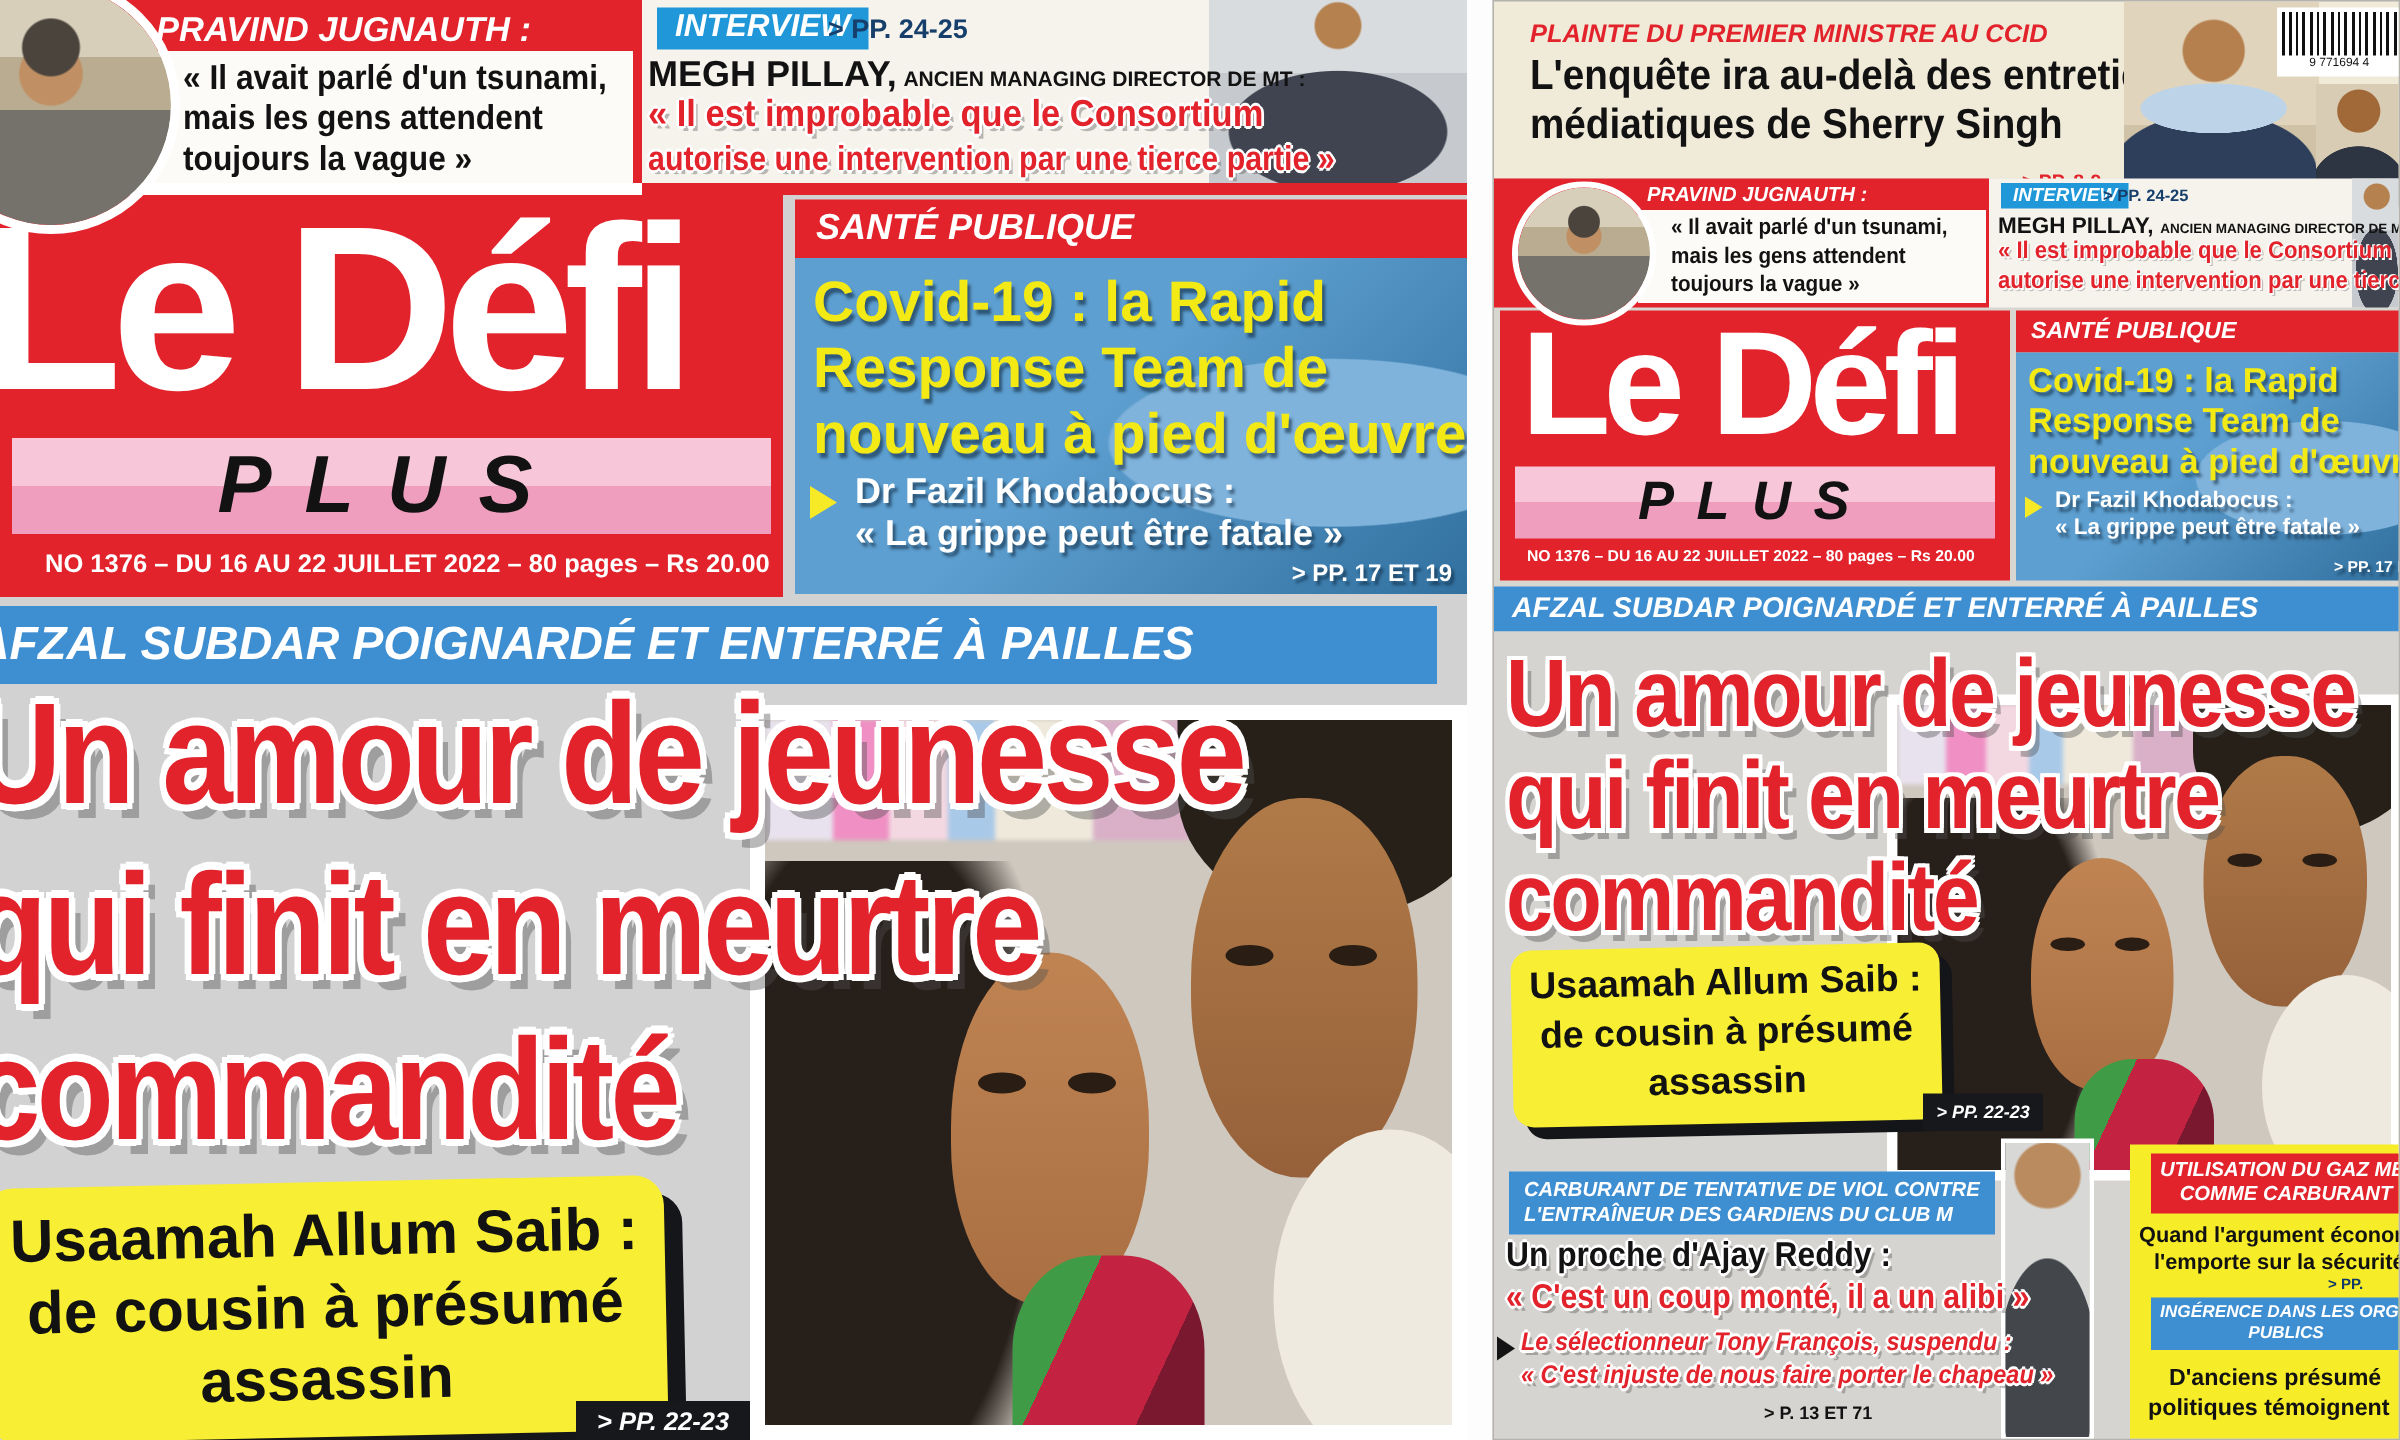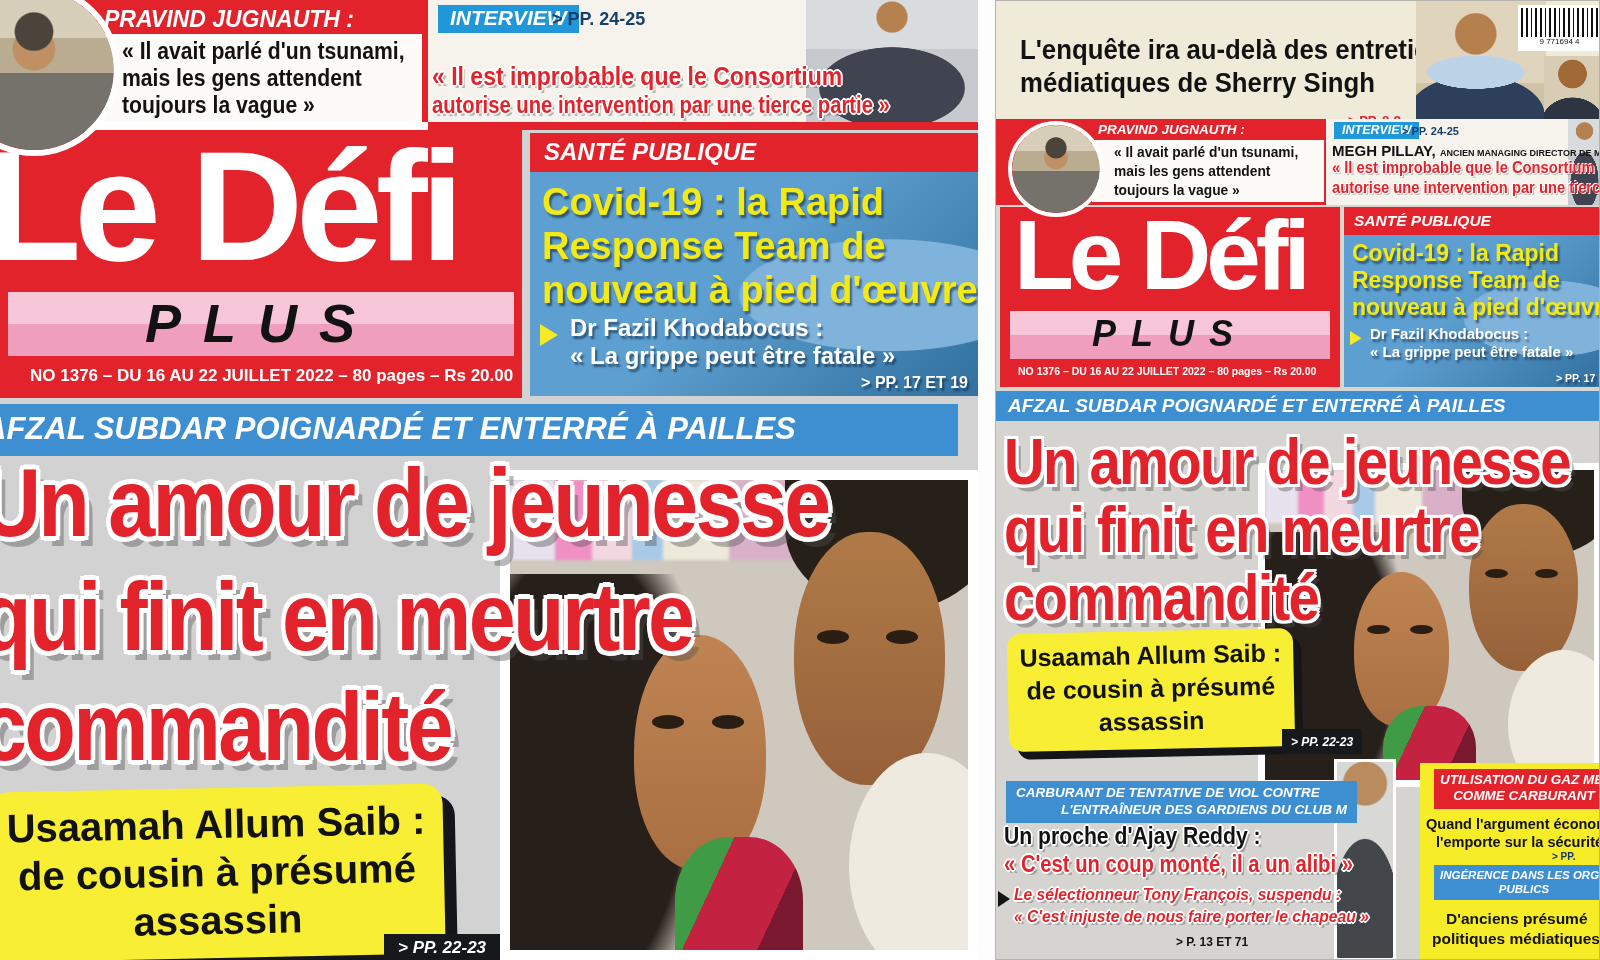--- a/index.html
+++ b/index.html
@@ -90,20 +90,24 @@
       <div class="black b nw cx92" style="font-size:23px; line-height:27px;">« Il avait parlé d'un tsunami,</div>
       <div class="black b nw cx92" style="font-size:23px; line-height:27px;">mais les gens attendent</div>
       <div class="black b nw cx92" style="font-size:23px; line-height:27px;">toujours la vague »</div>
     </div>
     <div class="abs" style="left:-52px; top:-16px; width:172px; height:172px; border:6px solid #fff; border-radius:50%; overflow:hidden; z-index:3;">
       <div class="photo-pravind"></div>
     </div>
 
     <div class="abs white b i nw" style="left:438px; top:5px; background:#1f97d8; padding:1px 12px 3px; font-size:21px;">INTERVIEW</div>
     <div class="abs navy b nw" style="left:552px; top:9px; font-size:18px;">&gt; PP. 24-25</div>
+    <div class="abs nw" style="left:432px; top:36px; z-index:2;">
+      <span class="black b" style="font-size:24px;">MEGH PILLAY,</span>
+      <span class="black b" style="font-size:14px;">ANCIEN MANAGING DIRECTOR DE MT :</span>
+    </div>
     <div class="abs red b nw ow-xs cx92" style="left:432px; top:62px; font-size:25px; z-index:2;">« Il est improbable que le Consortium</div>
     <div class="abs red b nw ow-xs cx88" style="left:432px; top:92px; font-size:23px; z-index:2;">autorise une intervention par une tierce partie »</div>
     <div class="abs" style="left:806px; top:0; width:172px; height:122px; z-index:1;">
       <div class="photo-megh"></div>
     </div>
 
     <div class="abs" style="left:0; top:122px; width:428px; height:8px; background:#fff;"></div>
 
     <div class="abs" style="left:0; top:130px; width:522px; height:268px; background:#e2232b;">
       <div class="abs white b nw" style="left:-14px; top:-4px; font-size:156px; line-height:160px; letter-spacing:-7px;">Le Défi</div>
@@ -164,20 +168,21 @@
       <div class="black b nw" style="font-size:40px; line-height:48px;">assassin</div>
     </div>
     <div class="abs" style="left:384px; top:934px; background:#17181c; padding:4px 14px 8px; z-index:7;">
       <span class="white b i nw" style="font-size:17px;">&gt; PP. 22-23</span>
     </div>
   </section>
 
   <section class="page" style="left:995px; top:0; width:605px; height:960px; background:#d8d6d1; border:1px solid #b5b3ae;">
 
     <div class="abs" style="left:0; top:0; width:605px; height:118px; background:#f0ead9;"></div>
+    <div class="abs red b i nw" style="left:24px; top:12px; font-size:17px;">PLAINTE DU PREMIER MINISTRE AU CCID</div>
     <div class="abs black b nw cx92" style="left:24px; top:32px; font-size:28px; line-height:33px;">L'enquête ira au-delà des entretiens</div>
     <div class="abs black b nw cx92" style="left:24px; top:65px; font-size:28px; line-height:33px;">médiatiques de Sherry Singh</div>
     <div class="abs red b nw" style="left:352px; top:112px; font-size:13px;">&gt; PP. 8-9</div>
     <div class="abs" style="left:420px; top:0; width:130px; height:137px;">
       <div class="photo-sherry"></div>
     </div>
     <div class="abs" style="left:522px; top:4px; width:83px; height:46px; background:#fff; padding:3px 3px 0;">
       <div class="barcode-bars"></div>
       <div class="black nw" style="font-size:8px; text-align:center;">9 771694 4</div>
     </div>
@@ -267,21 +272,21 @@
       <div class="black b nw" style="font-size:25px; line-height:33px;">Usaamah Allum Saib :</div>
       <div class="black b nw" style="font-size:25px; line-height:33px;">de cousin à présumé</div>
       <div class="black b nw" style="font-size:25px; line-height:33px;">assassin</div>
     </div>
     <div class="abs" style="left:286px; top:728px; background:#17181c; padding:3px 9px 4px; z-index:7;">
       <span class="white b i nw" style="font-size:12px;">&gt; PP. 22-23</span>
     </div>
 
     <div class="abs" style="left:10px; top:780px; background:#3e8ed2; padding:3px 10px 5px; z-index:2;">
       <div class="white b i nw" style="font-size:13.5px; line-height:17px;">CARBURANT DE TENTATIVE DE VIOL CONTRE</div>
-      <div class="white b i nw" style="font-size:13.5px; line-height:17px;margin-left:45px;">L'ENTRAÎNEUR DES GARDIENS DU CLUB M</div>
+      <div class="white b i nw" style="font-size:13.5px; line-height:17px;">L'ENTRAÎNEUR DES GARDIENS DU CLUB M</div>
     </div>
     <div class="abs black b nw ow-xs cx92" style="left:8px; top:822px; font-size:23px; z-index:2;">Un proche d'Ajay Reddy :</div>
     <div class="abs red b nw ow-xs cx88" style="left:8px; top:850px; font-size:23px; z-index:2;">« C'est un coup monté, il a un alibi »</div>
     <div class="abs tri-black" style="left:2px; top:890px; z-index:2;"></div>
     <div class="abs red b i nw ow-xs cx92" style="left:18px; top:884px; font-size:17px; z-index:2;">Le sélectionneur Tony François, suspendu :</div>
     <div class="abs red b i nw ow-xs cx92" style="left:18px; top:906px; font-size:17px; z-index:2;">« C'est injuste de nous faire porter le chapeau »</div>
     <div class="abs black b nw" style="left:180px; top:934px; font-size:12px; z-index:2;">&gt; P. 13 ET 71</div>
     <div class="abs" style="left:338px; top:758px; width:62px; height:202px; border:3px solid #fff; z-index:1;">
       <div class="photo-bald"></div>
     </div>
@@ -292,16 +297,16 @@
         <div class="white b i nw" style="font-size:13.5px; line-height:16px;">COMME CARBURANT</div>
       </div>
       <div class="abs black b nw" style="left:6px; top:52px; font-size:14.5px; line-height:18px;">Quand l'argument économique</div>
       <div class="abs black b nw" style="left:16px; top:70px; font-size:14.5px; line-height:18px;">l'emporte sur la sécurité</div>
       <div class="abs b nw" style="left:132px; top:88px; font-size:10px; color:#133a66;">&gt; PP.</div>
       <div class="abs" style="left:14px; top:102px; width:180px; background:#3e8ed2; padding:3px 6px 4px; text-align:center;">
         <div class="white b i nw" style="font-size:11.5px; line-height:14px;">INGÉRENCE DANS LES ORGANISMES</div>
         <div class="white b i nw" style="font-size:11.5px; line-height:14px;">PUBLICS</div>
       </div>
       <div class="abs black b nw" style="left:26px; top:146px; font-size:15.5px; line-height:19px;">D'anciens présumé</div>
-      <div class="abs black b nw" style="left:12px; top:166px; font-size:15.5px; line-height:19px;">politiques médiatiques</div>
+      <div class="abs black b nw" style="left:12px; top:166px; font-size:15.5px; line-height:19px;">politiques témoignent</div>
     </div>
   </section>
 </div>
 
 </body></html>

